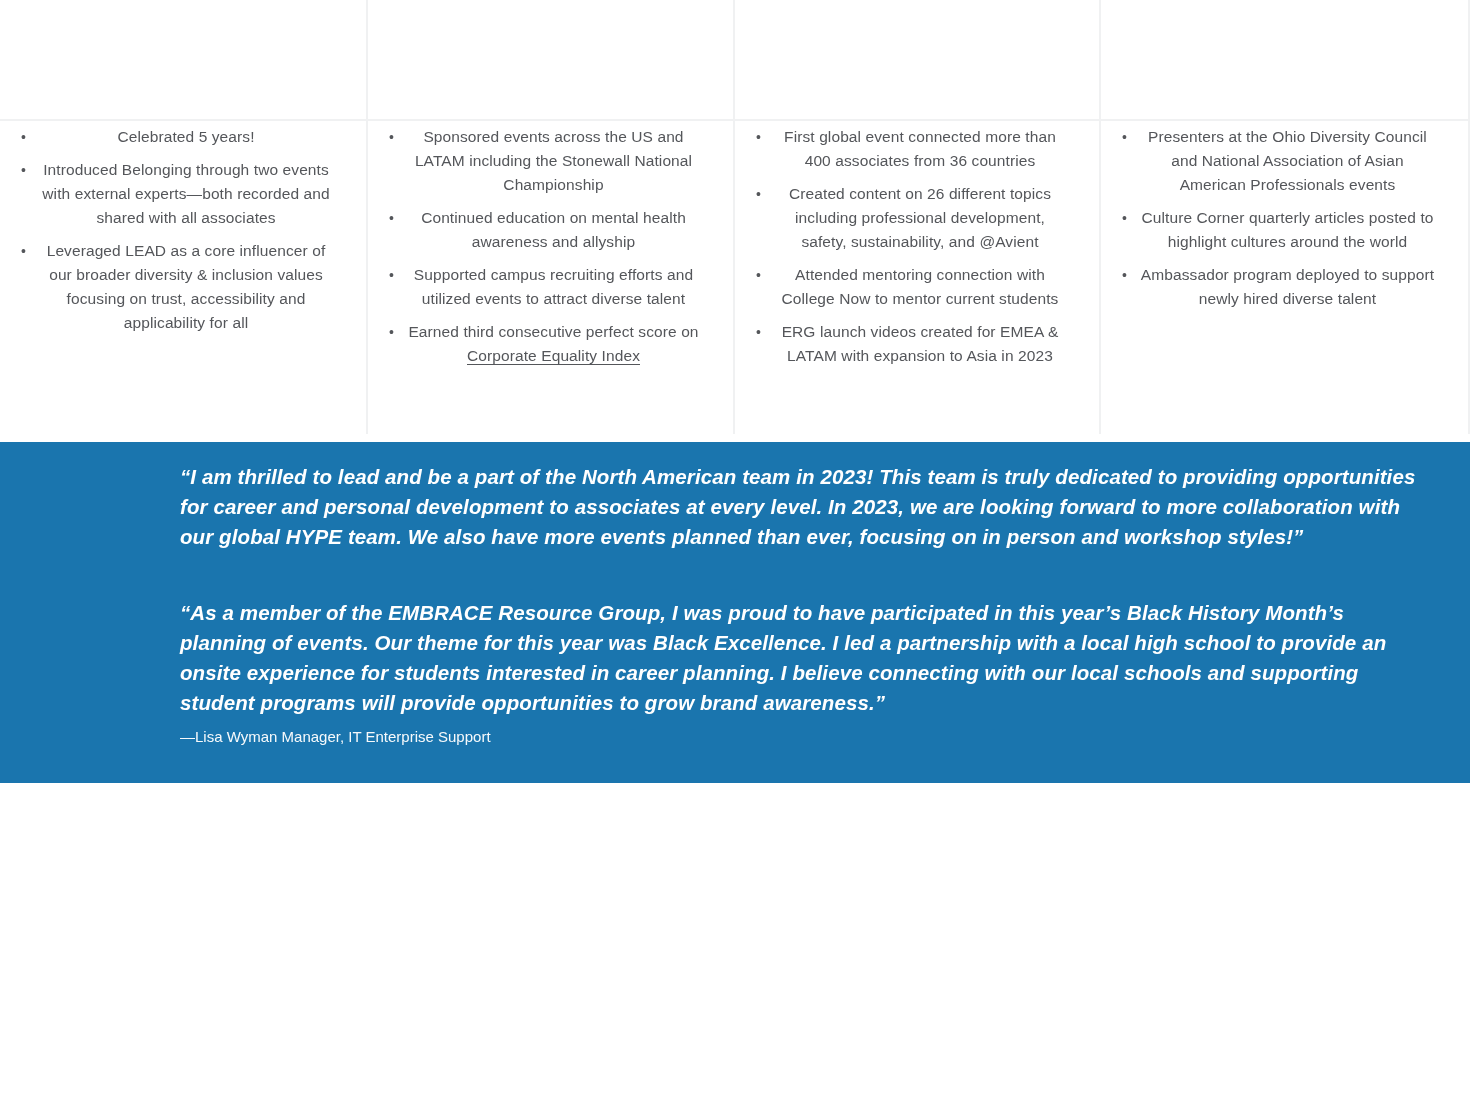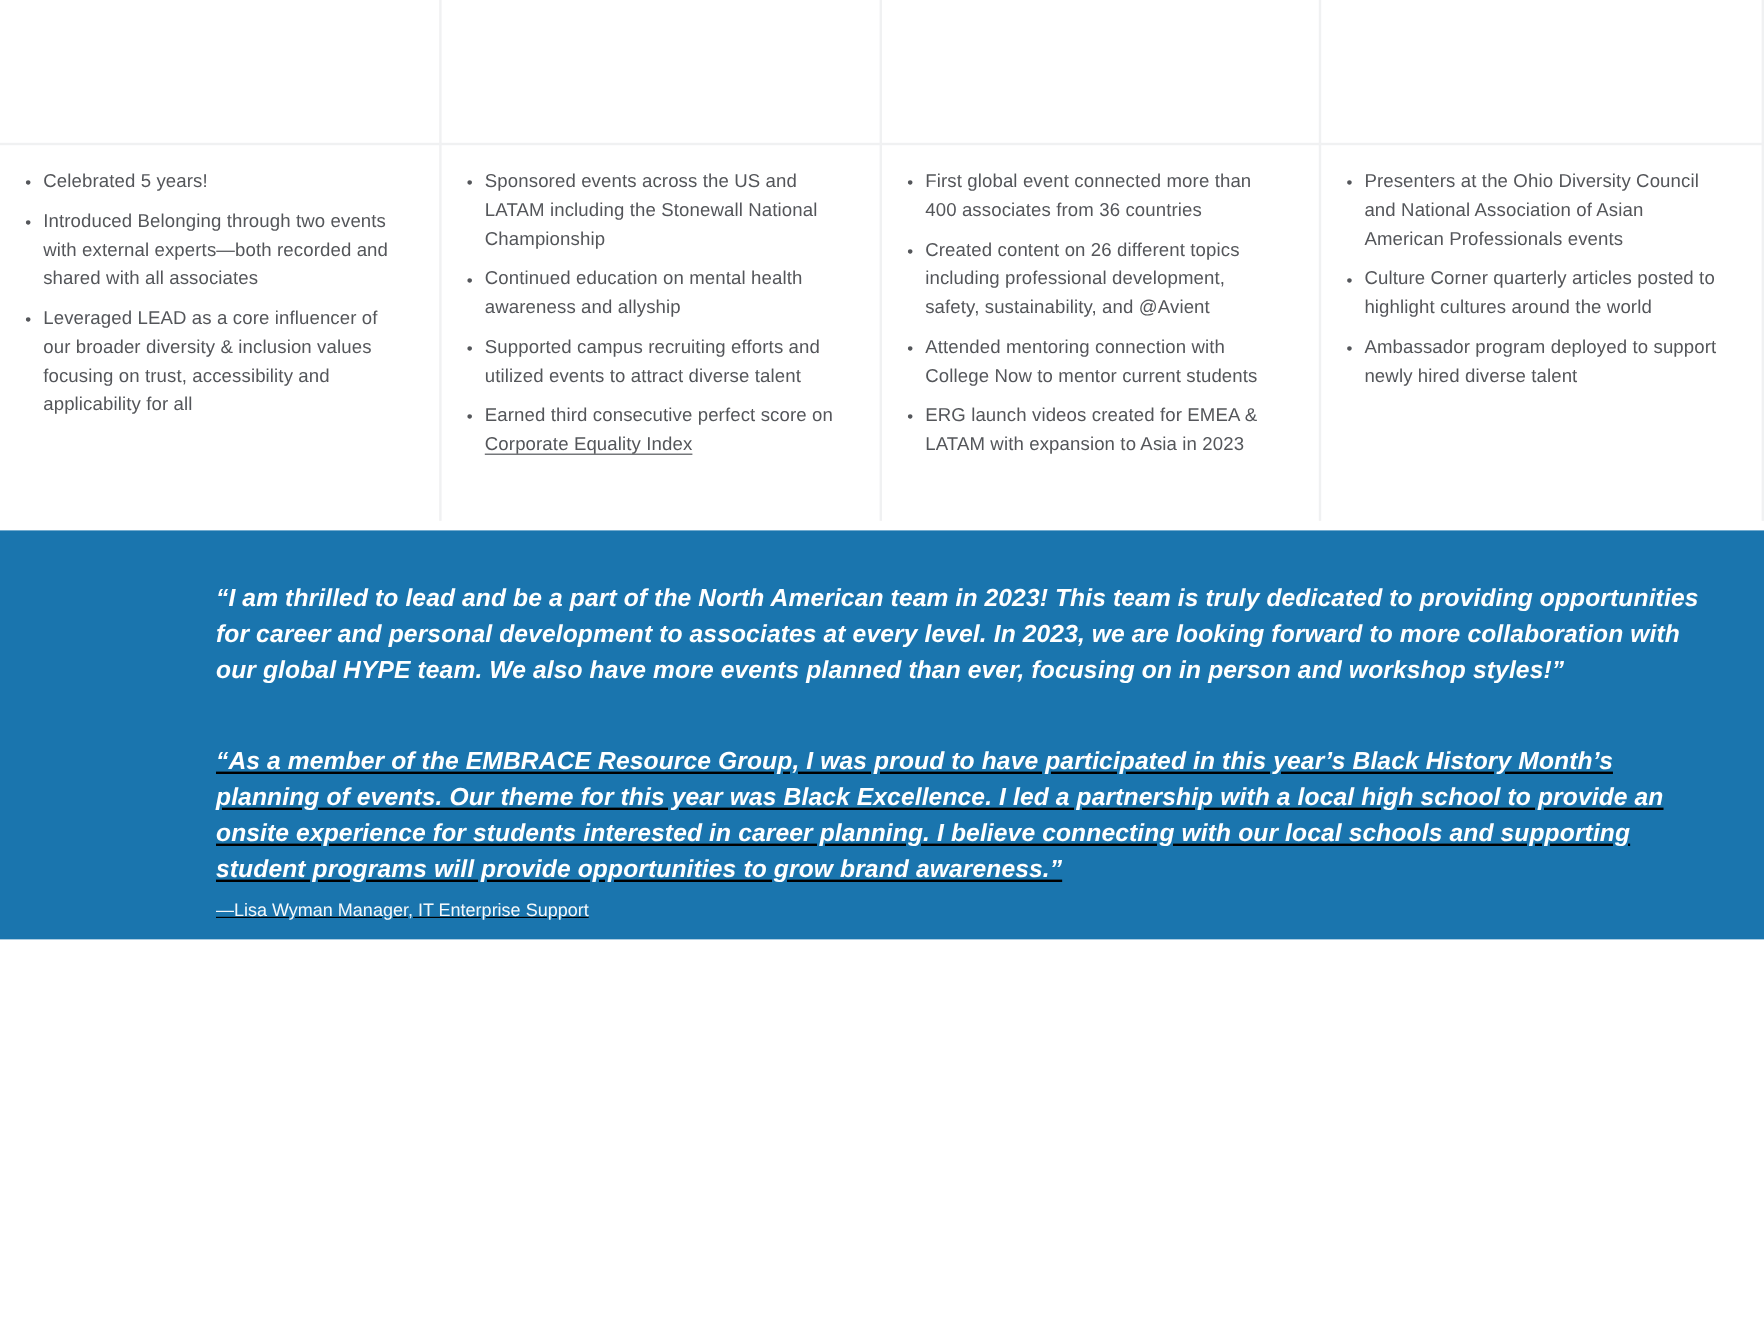--- a/index.html
+++ b/index.html
@@ -20,21 +20,21 @@
     grid-template-columns: 368px 367px 366px 369px;
   }
   .erg-col { border-right: 2px solid var(--divider, #f0f1f2); }
   .erg-col:last-child { border-right: none; }
   .col-head { height: 119px; }
   .h-divider {
     position: absolute; left: 0; top: 119px;
     width: 1470px; height: 2px;
     background: var(--divider, #f0f1f2);
   }
-  .col-body { padding: 21px 30px 0 20px; }
+  .col-body { padding: 6px 30px 0 20px; text-align: center; }
   ul.bullets { list-style: none; }
   ul.bullets li {
     position: relative;
     padding-left: 16px;
     margin-bottom: 9px;
     font-size: 15.5px;
     line-height: 24px;
     color: var(--text, #54565a);
     letter-spacing: 0.1px;
   }
@@ -52,30 +52,29 @@
     margin-top: 14px;
   }
 
   
   .quote-band {
     margin-top: 8px;
     width: 1470px; height: 341px;
     background: var(--band_blue, #1a75ae);
     padding: 20px 40px 0 180px;
   }
-  .quote-block + .quote-block { margin-top: 46px; text-decoration: underline; }
+  .quote-block + .quote-block { margin-top: 46px; }
   .quote-text {
     color: var(--quote_text, #ffffff);
     font-style: italic;
     font-weight: 600;
     font-size: 20.5px;
     line-height: 30px;
     letter-spacing: 0.1px;
     max-width: 1250px;
-    margin-top: 22px;
   }
   .quote-attr {
     margin-top: 8px;
     color: var(--quote_text, #ffffff);
     font-size: 15px;
     line-height: 22px;
     font-weight: 400;
     opacity: 0.96;
   }
 

